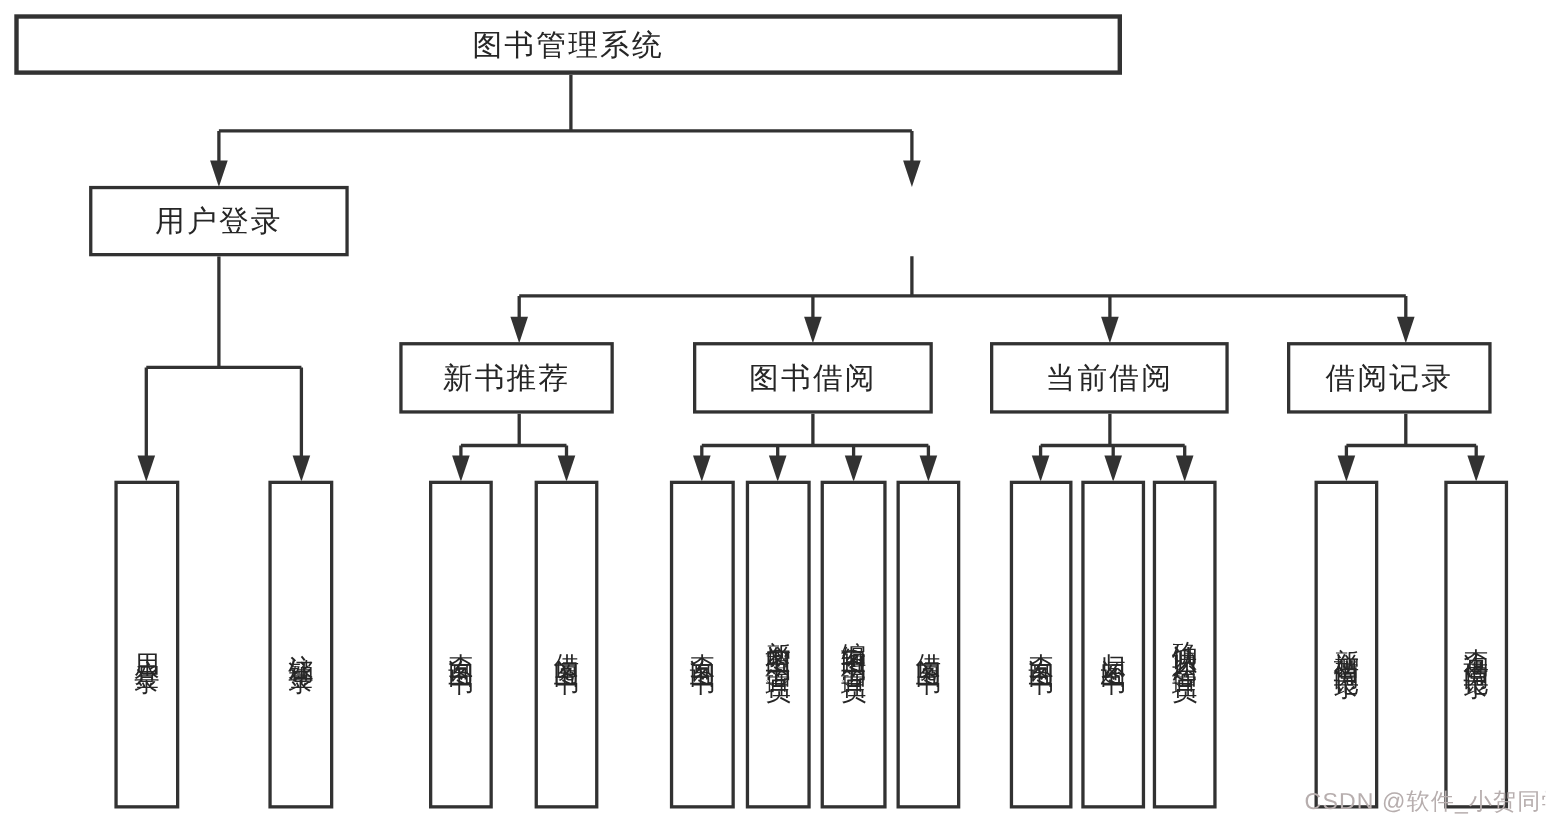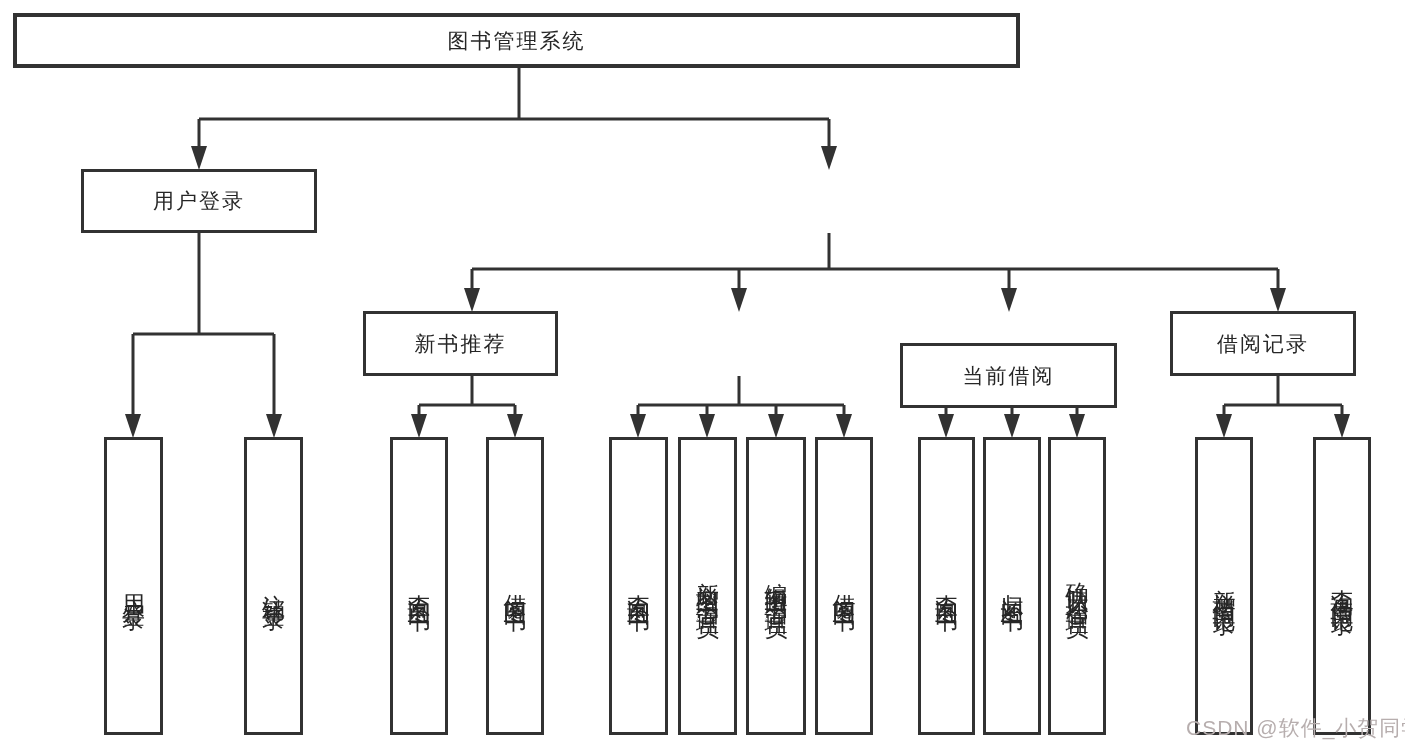--- a/index.html
+++ b/index.html
@@ -7,21 +7,21 @@
     position:relative;width:1405px;height:747px;background:#ffffff;
     font-family:"Liberation Sans",sans-serif;color:#262626;overflow:hidden;
   }
   .wires{position:absolute;left:0;top:0;z-index:1;}
   .node{
     position:absolute;border:3px solid #323232;background:#ffffff;
     display:flex;align-items:center;justify-content:center;
     box-sizing:border-box;z-index:2;
   }
   .node.root{border-width:4px;}
-  .node .lbl{font-size:21px;letter-spacing:2px;white-space:nowrap;}
+  .node .lbl{font-size:27px;letter-spacing:2px;white-space:nowrap;}
   .node.leaf .lbl{
     writing-mode:vertical-rl;text-orientation:mixed;
     font-size:23px;letter-spacing:5px;line-height:1;white-space:normal;
   }
   .watermark{
     position:absolute;left:1186px;top:714px;z-index:5;
     font-size:21px;color:#b7aeae;letter-spacing:1px;white-space:nowrap;
   }
 </style>
 </head>
@@ -73,21 +73,24 @@
     <span class="lbl">图书管理系统</span>
   </div>
 
   <div class="node" style="left:81px;top:169px;width:236px;height:64px;">
     <span class="lbl">用户登录</span>
   </div>
 
   <div class="node" style="left:363px;top:311px;width:195px;height:65px;">
     <span class="lbl">新书推荐</span>
   </div>
-  <div class="node" style="left:900px;top:311px;width:217px;height:65px;margin-top:32px;">
+  <div class="node" style="left:630px;top:311px;width:218px;height:65px;">
+    <span class="lbl">图书借阅</span>
+  </div>
+  <div class="node" style="left:900px;top:311px;width:217px;height:65px;">
     <span class="lbl">当前借阅</span>
   </div>
   <div class="node" style="left:1170px;top:311px;width:186px;height:65px;">
     <span class="lbl">借阅记录</span>
   </div>
 
   <div class="node leaf" style="left:104px;top:437px;width:59px;height:298px;">
     <span class="lbl">用户登录</span>
   </div>
   <div class="node leaf" style="left:244px;top:437px;width:59px;height:298px;">

